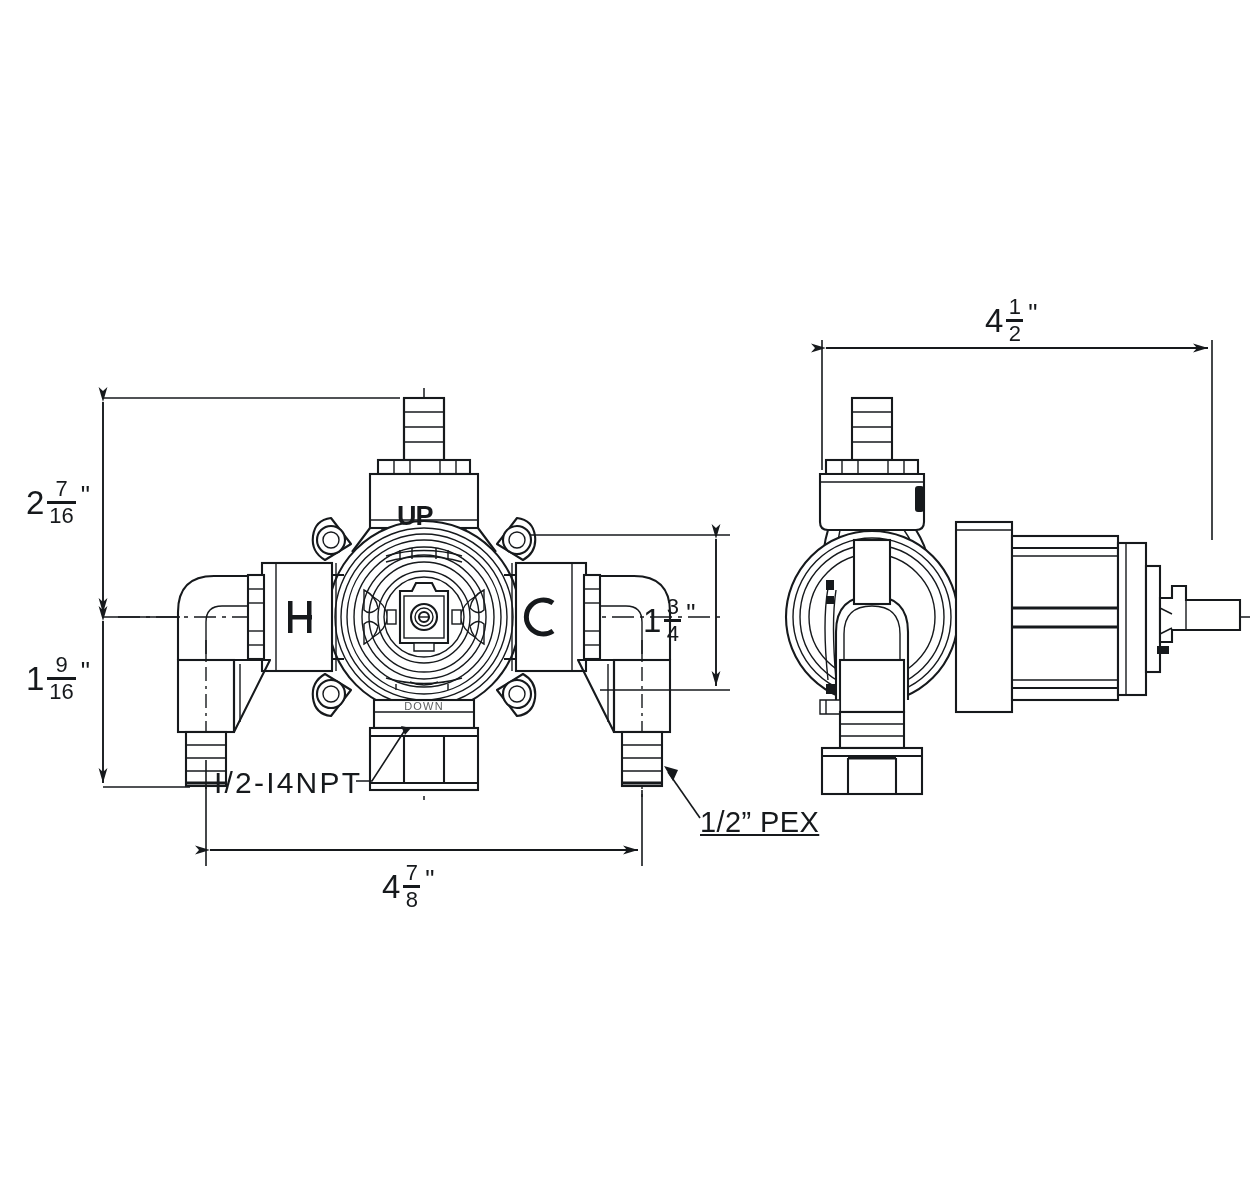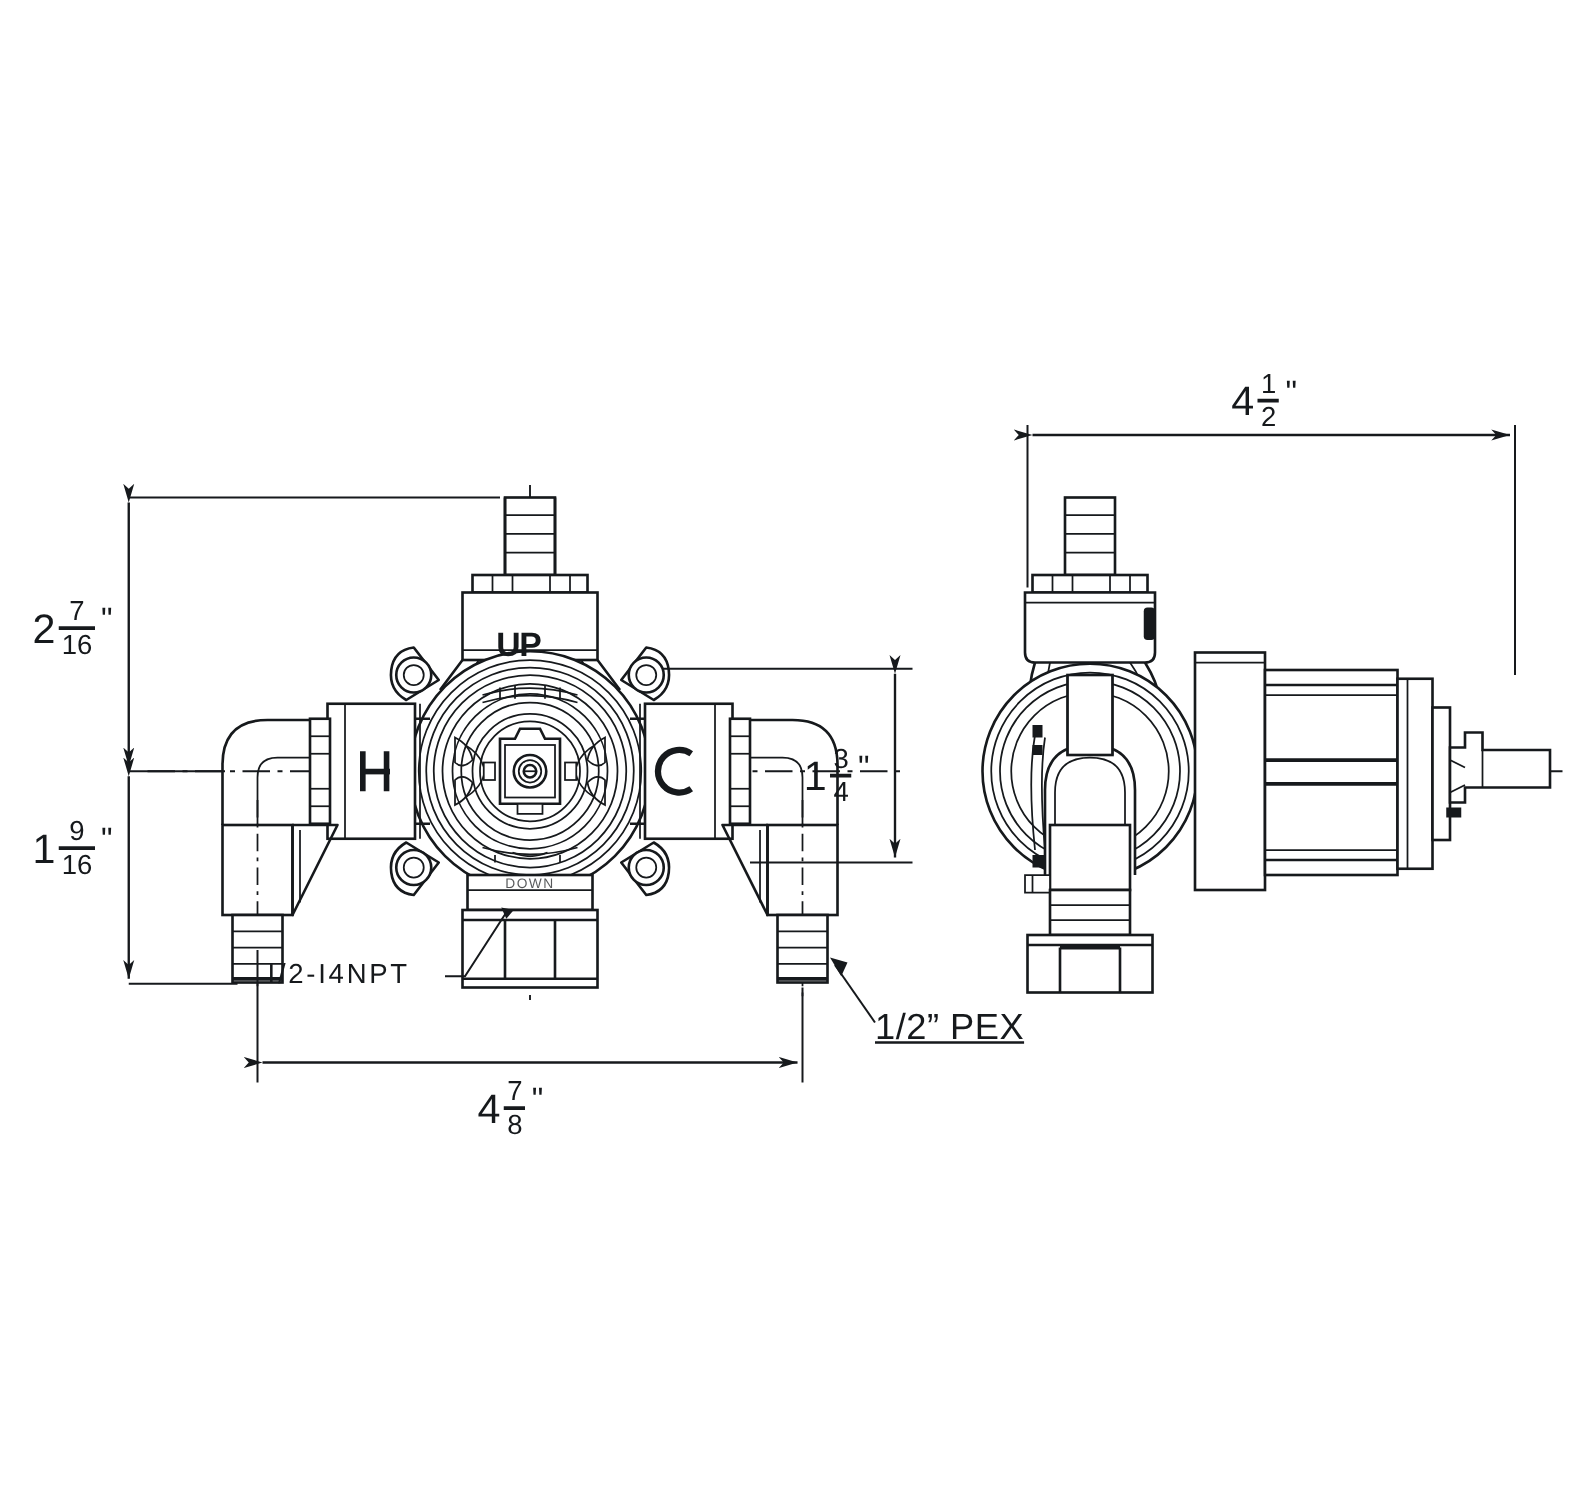--- a/index.html
+++ b/index.html
@@ -28,21 +28,21 @@
   .frac .num{font-size:22px;line-height:1.02;padding:0 2px;}
   .frac .den{font-size:22px;line-height:1.02;padding:0 2px;}
   .frac .bar{width:100%;min-width:17px;height:2.4px;background:#16191c;margin:1px 0;}
   .dimlabel .inch{font-size:26px;margin-left:2px;position:relative;top:-8px;font-weight:400;}
 
   .plainlabel{
     position:absolute;color:#16191c;
     font-family:"Liberation Sans", sans-serif;
     white-space:nowrap;line-height:1;
   }
-  .npt-label{font-size:22px;letter-spacing:2.2px;}
+  .npt-label{font-size:30px;letter-spacing:2.2px;}
   .pex-label{font-size:29px;letter-spacing:0.4px;text-decoration:underline;}
 </style>
 </head>
 <body>
 
 <div id="stage">
 
 <svg id="drawing" viewBox="0 0 1255 1200">
   <defs>
     <marker id="arrL" markerWidth="16" markerHeight="10" refX="15" refY="5" orient="auto" markerUnits="userSpaceOnUse">

